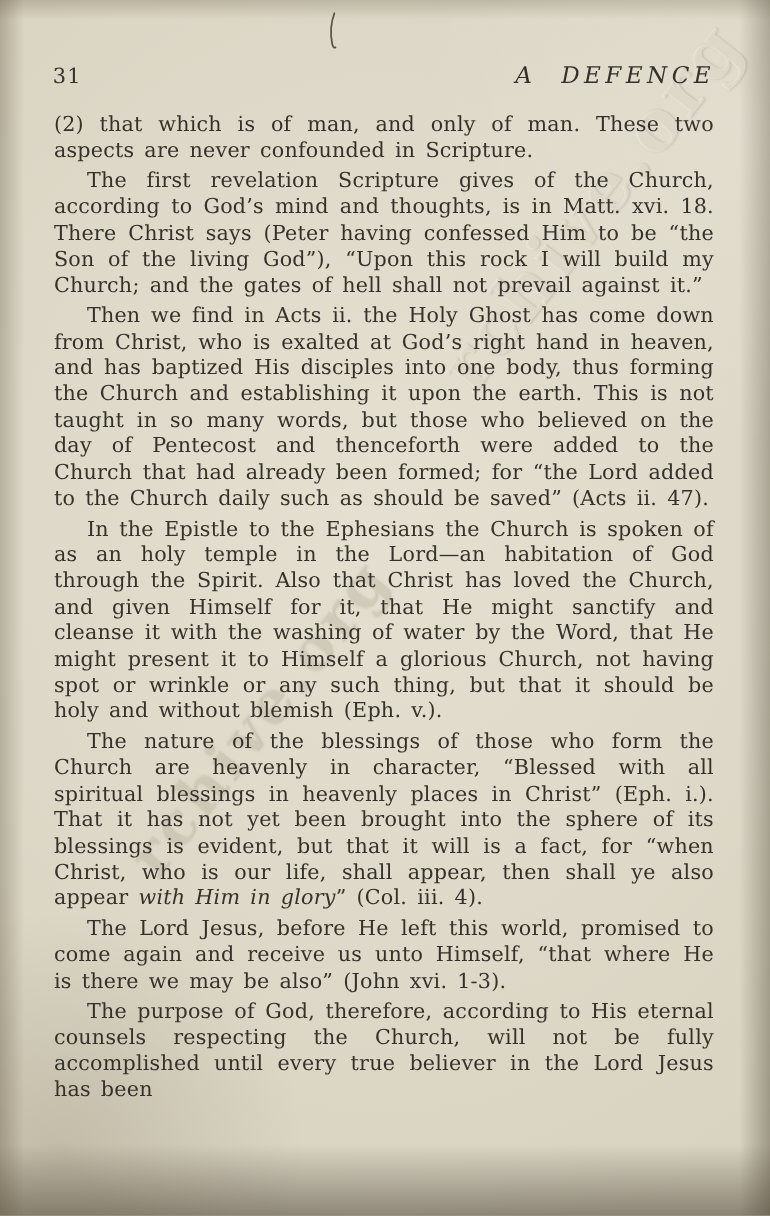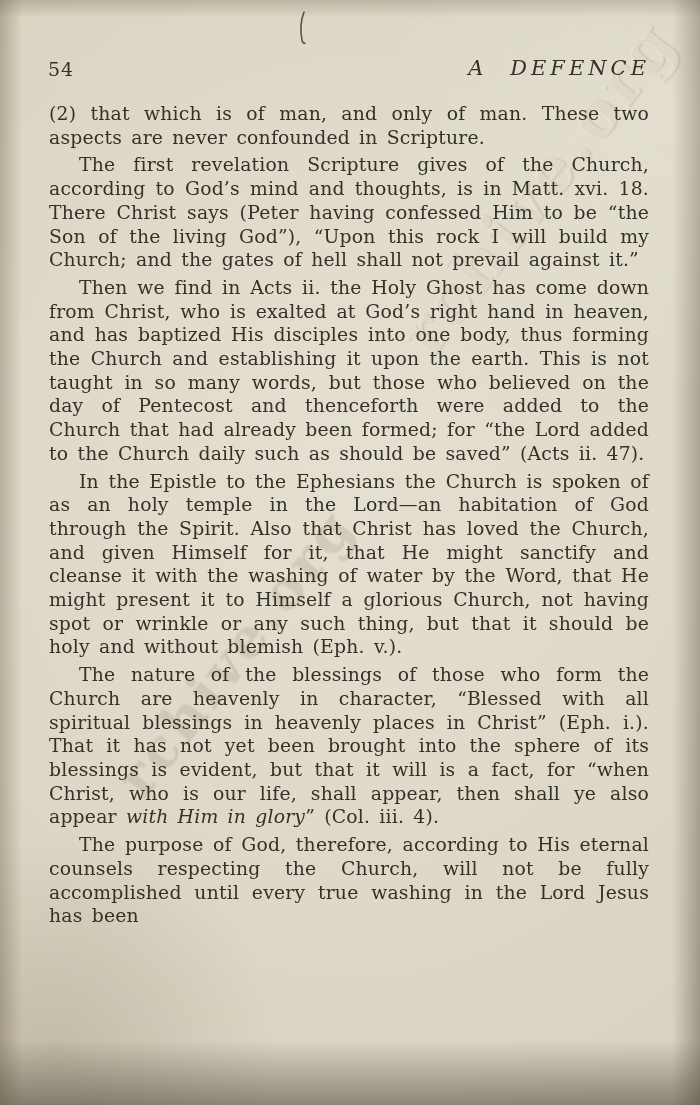--- a/index.html
+++ b/index.html
@@ -99,26 +99,27 @@
   <div class="texture"></div>
 
   <div class="watermark">rchive.org</div>
   <div class="watermark secondary">rchive.org</div>
 
   <svg class="ink-mark" viewBox="0 0 14 36">
     <path d="M8 2 C 5 10, 4 20, 6 30 C 6.5 32.5, 8 34, 9 33" fill="none" stroke="#443d30" stroke-width="1.6" stroke-linecap="round"></path>
   </svg>
 
   <div class="header">
-    <span class="page-number">54</span>
+    <span class="page-number">31</span>
     <div class="running-title">A DEFENCE</div>
   </div>
 
   <div class="body-text">
     <p class="no-indent">(2) that which is of man, and only of man.  These two aspects are never confounded in Scripture.</p>
     <p>The first revelation Scripture gives of the Church, according to God’s mind and thoughts, is in Matt. xvi. 18.  There Christ says (Peter having confessed Him to be “the Son of the living God”), “Upon this rock I will build my Church; and the gates of hell shall not prevail against it.”</p>
     <p>Then we find in Acts ii. the Holy Ghost has come down from Christ, who is exalted at God’s right hand in heaven, and has baptized His disciples into one body, thus forming the Church and establishing it upon the earth.  This is not taught in so many words, but those who believed on the day of Pentecost and thenceforth were added to the Church that had already been formed; for “the Lord added to the Church daily such as should be saved” (Acts ii. 47).</p>
     <p>In the Epistle to the Ephesians the Church is spoken of as an holy temple in the Lord—an habitation of God through the Spirit.  Also that Christ has loved the Church, and given Himself for it, that He might sanctify and cleanse it with the washing of water by the Word, that He might present it to Himself a glorious Church, not having spot or wrinkle or any such thing, but that it should be holy and without blemish (Eph. v.).</p>
     <p><span>The nature of the blessings of those who form the Church are heavenly in character, “Blessed with all spiritual blessings in heavenly places in Christ” (Eph. i.).  That it has not yet been brought into the sphere of its blessings is evident, but that it will is a fact, for “when Christ, who is our life, shall appear, then shall ye also appear </span><span class="italic">with Him in glory</span><span>” (Col. iii. 4).</span></p>
-    <p>The purpose of God, therefore, according to His eternal counsels respecting the Church, will not be fully accomplished until every true washing in the Lord Jesus has been</p>
+    <p>The Lord Jesus, before He left this world, promised to come again and receive us unto Himself, “that where He is there we may be also” (John xvi. 1-3).</p>
+    <p>The purpose of God, therefore, according to His eternal counsels respecting the Church, will not be fully accomplished until every true believer in the Lord Jesus has been</p>
   </div>
 
 </div>
 
 </body></html>

